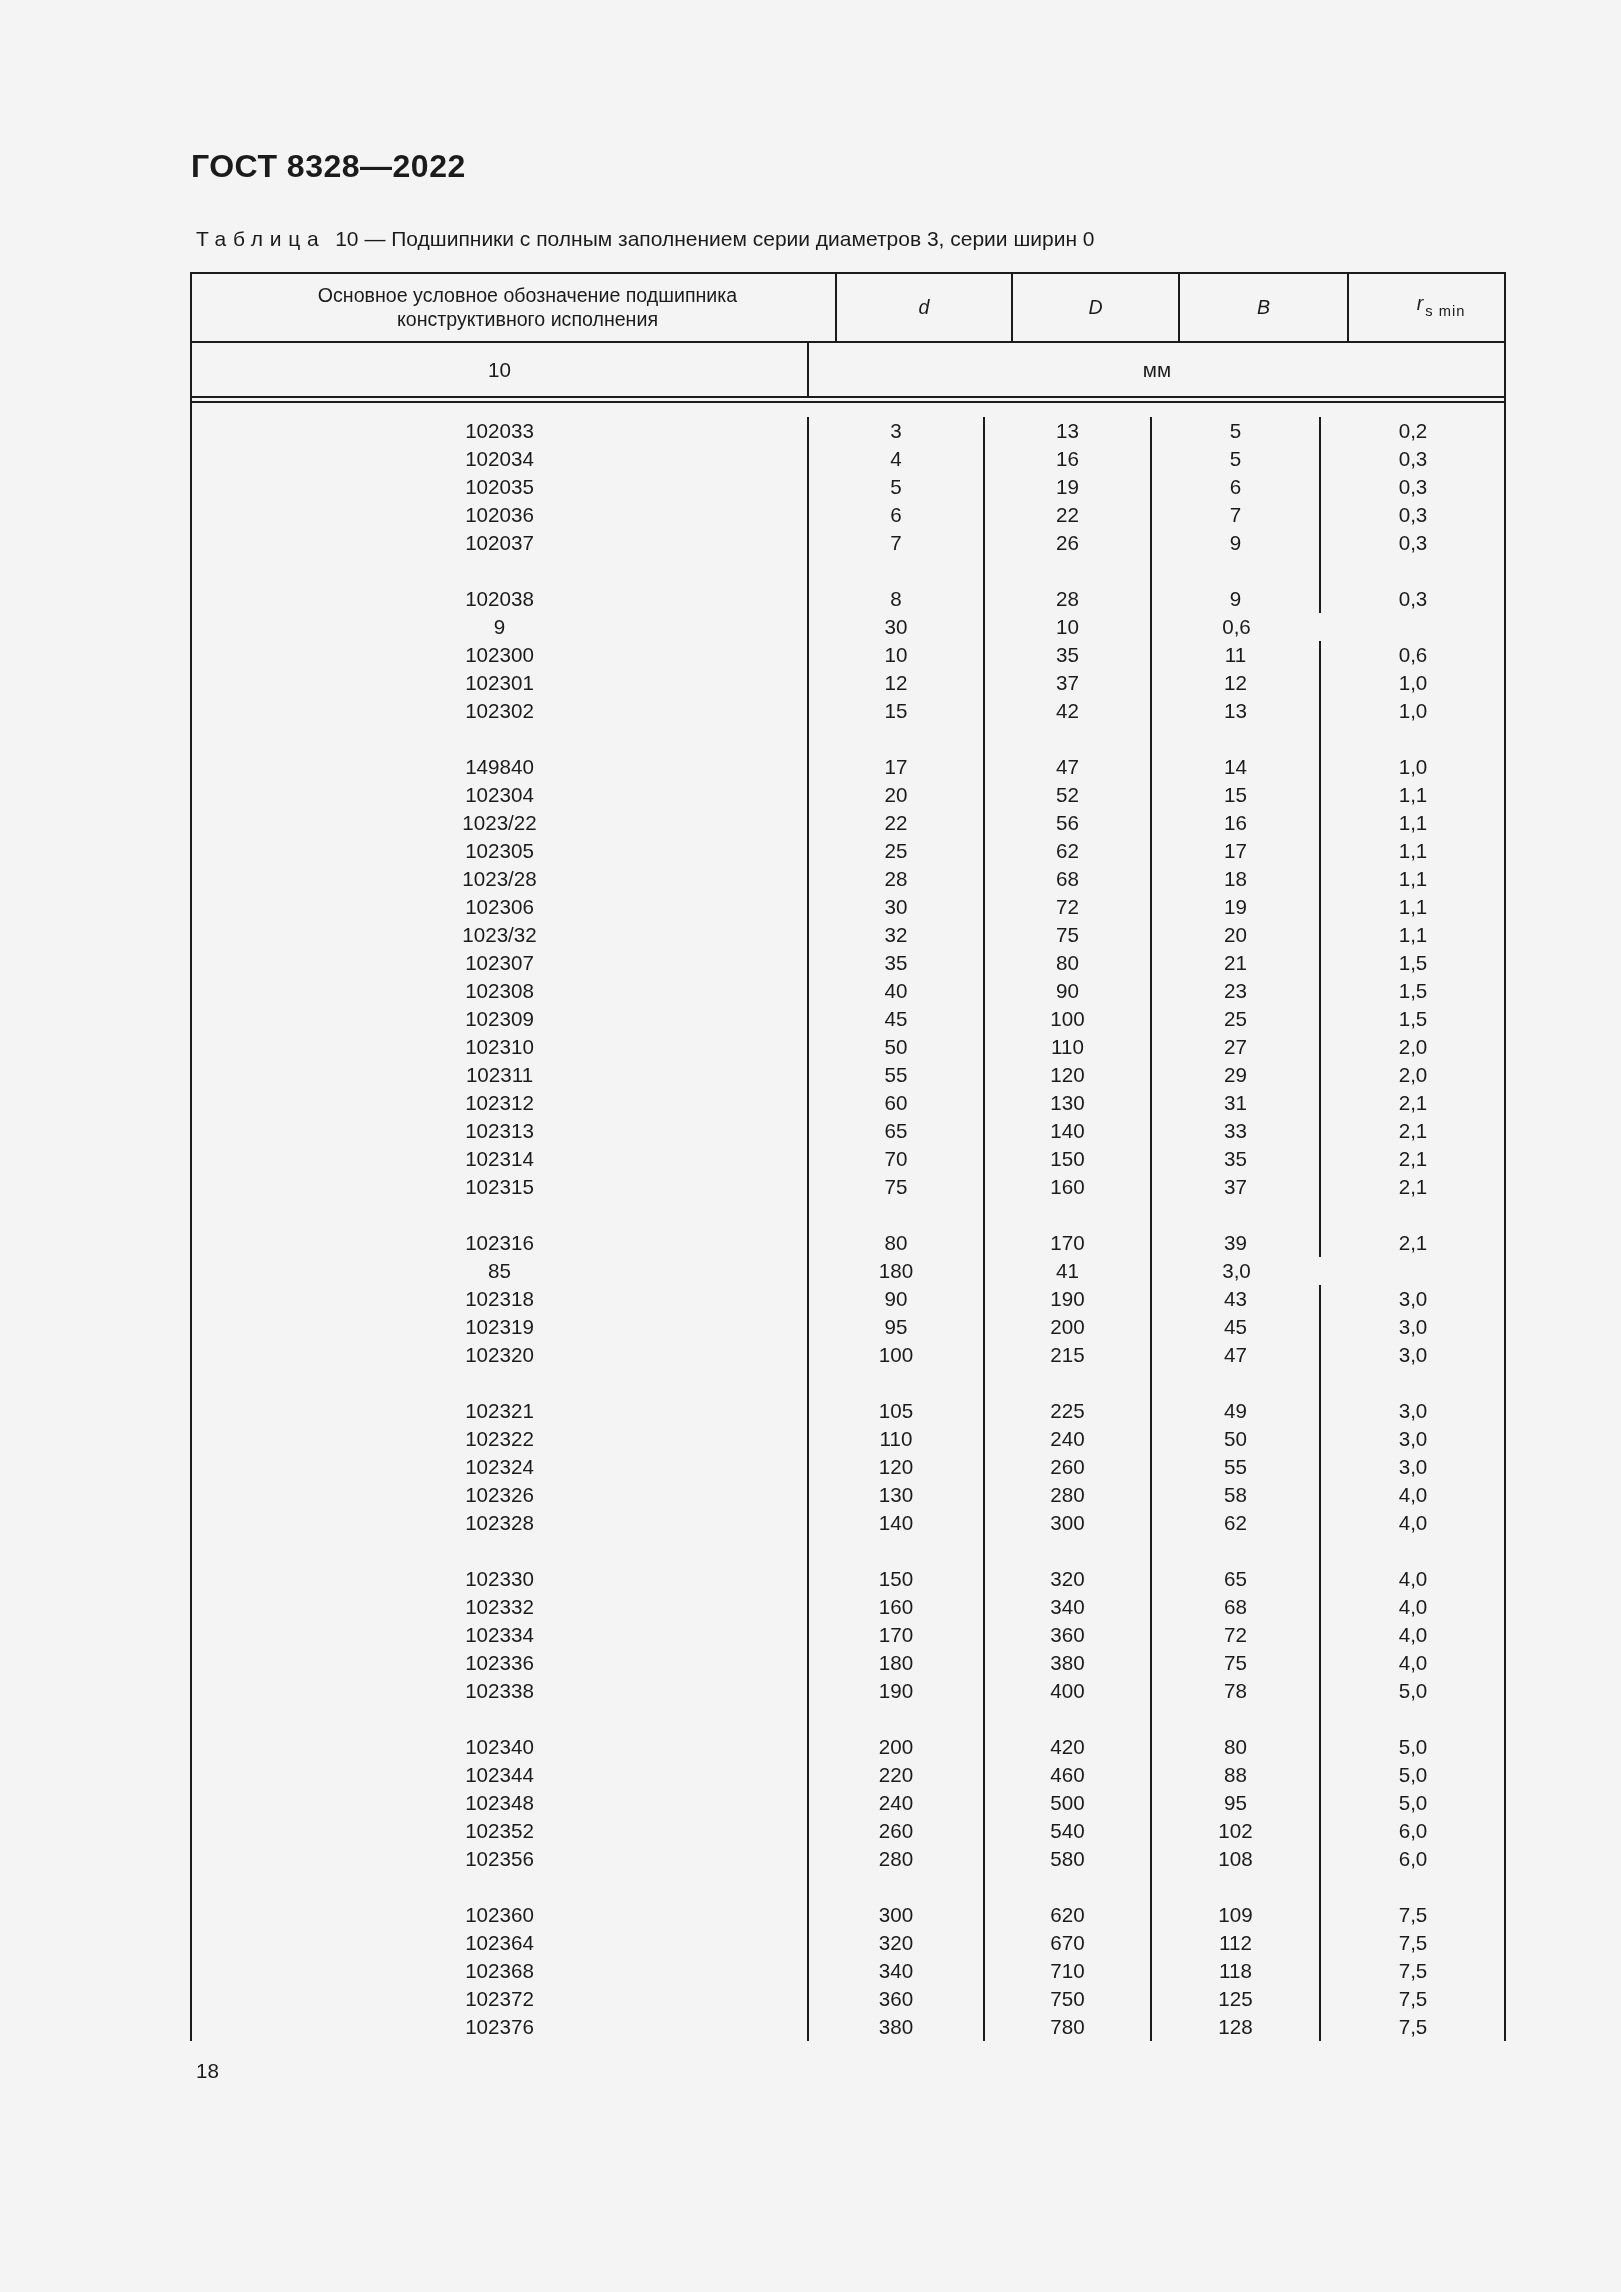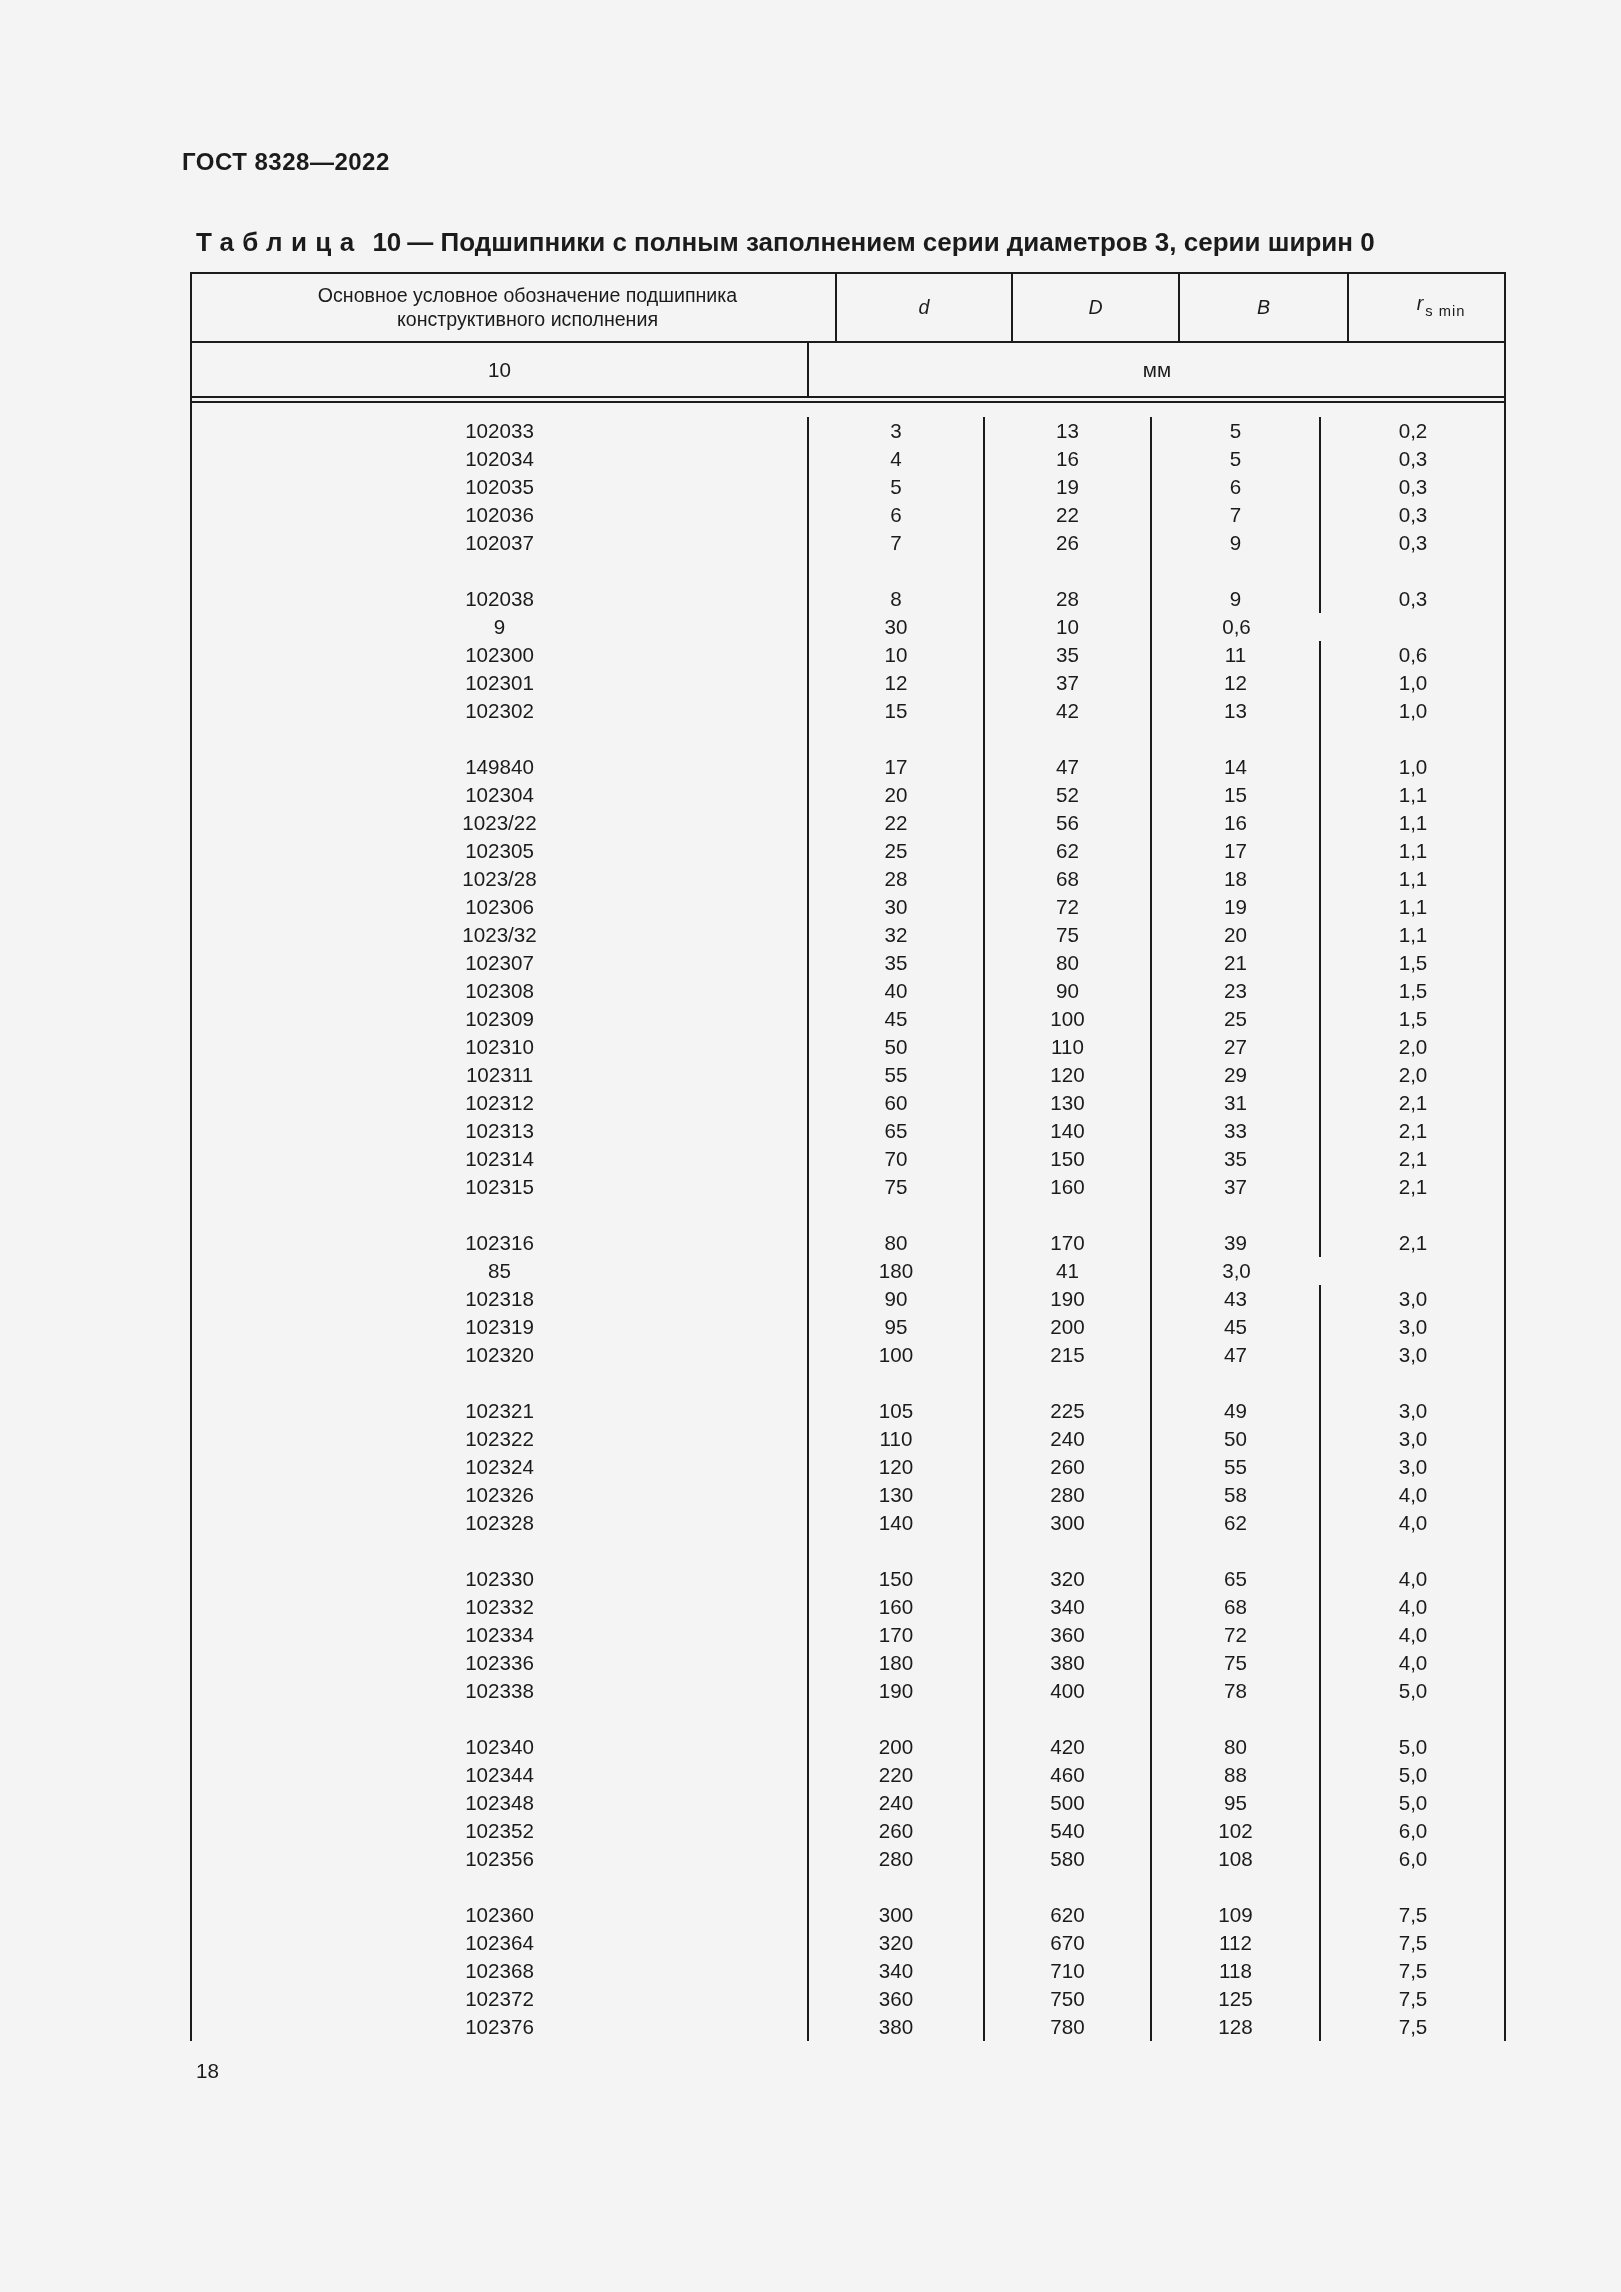--- a/index.html
+++ b/index.html
@@ -9,26 +9,26 @@
   }
   html,body{margin:0;padding:0;}
   body{background:#e8e8ea;font-family:"Liberation Sans",sans-serif;color:var(--ink);}
   .page{
     position:relative;
     width:1621px;height:2293px;
     background:var(--paper);
     overflow:hidden;
   }
   .doc-code{
-    position:absolute;left:182px;top:148px;
-    font-size:24px;font-weight:bold;letter-spacing:0.5px;
+    position:absolute;left:191px;top:148px;
+    font-size:32px;font-weight:bold;letter-spacing:0.5px;
   }
   .table-title{
     position:absolute;left:196px;top:227px;
-    font-size:26px;white-space:nowrap;font-weight:bold;
+    font-size:21px;white-space:nowrap;
   }
   .table-title .spaced{letter-spacing:0.32em;}
   .table-title .tnum{margin-left:9.8px;}
   .table-title .trest{margin-left:5.9px;}
 
   .gtable{
     position:absolute;left:190px;top:272px;
     width:1316px;
     border:2px solid var(--line);
     border-bottom:none;

